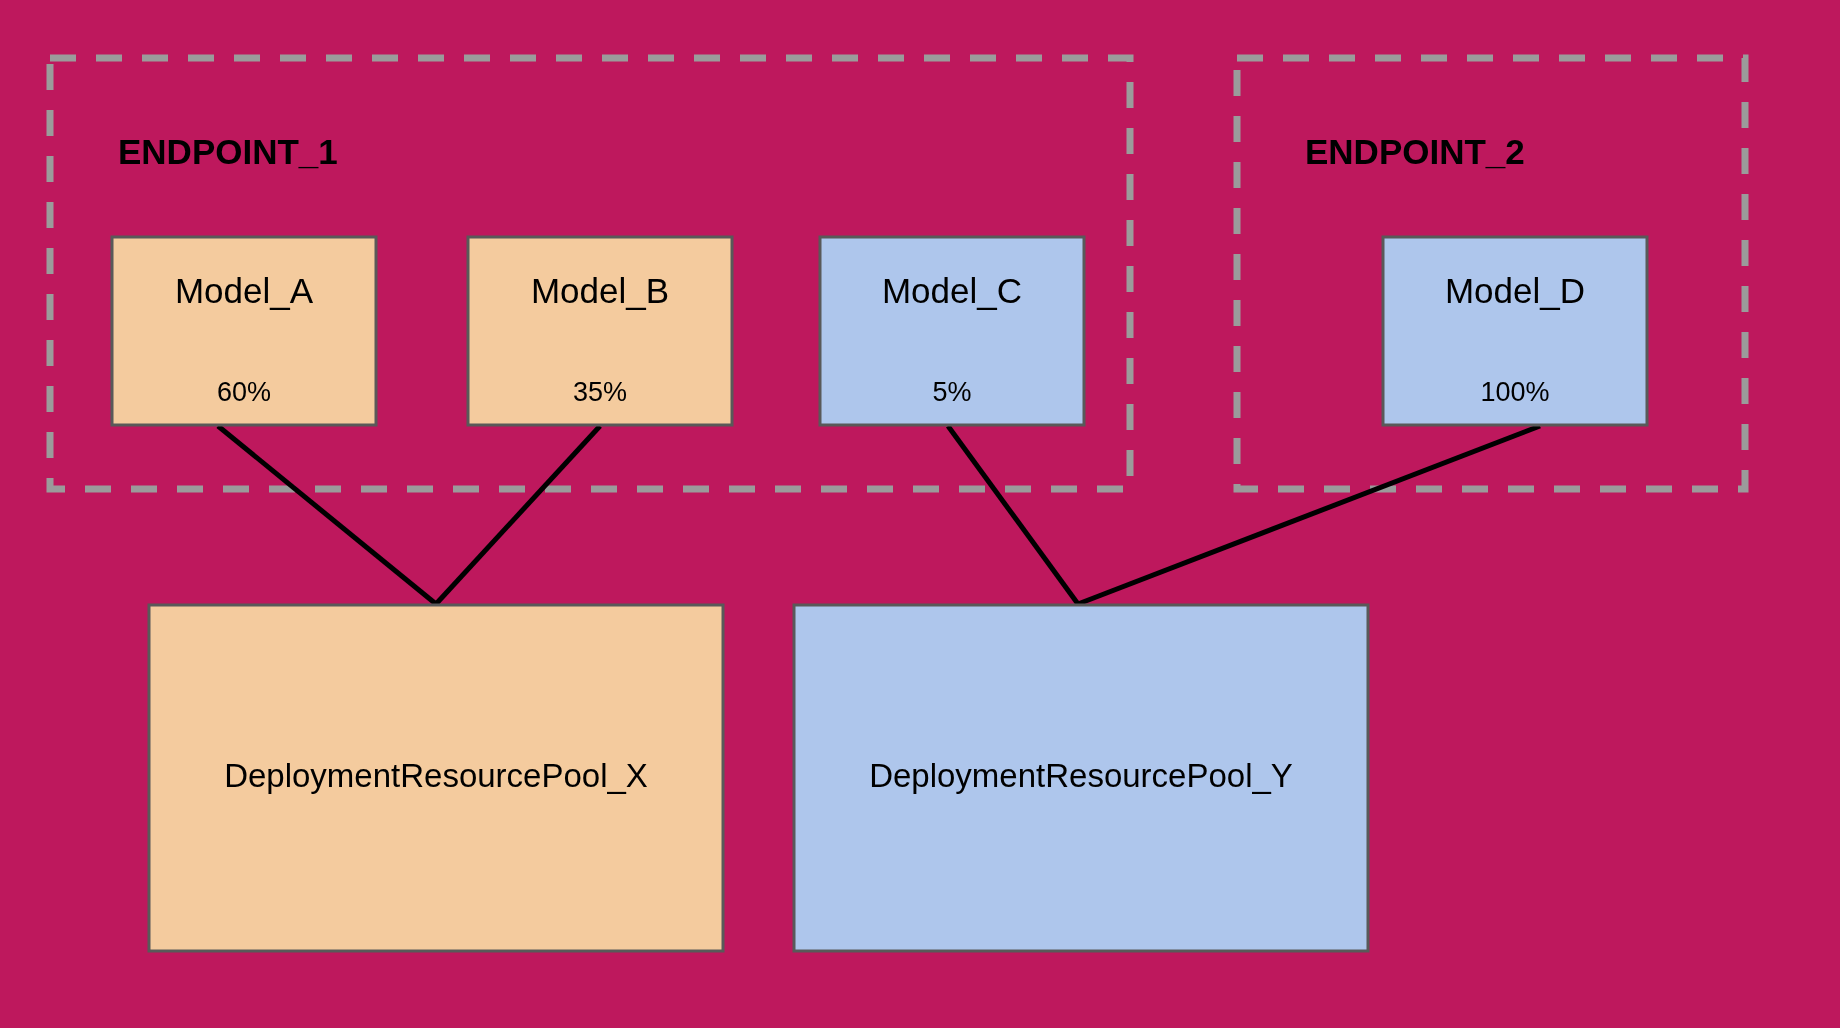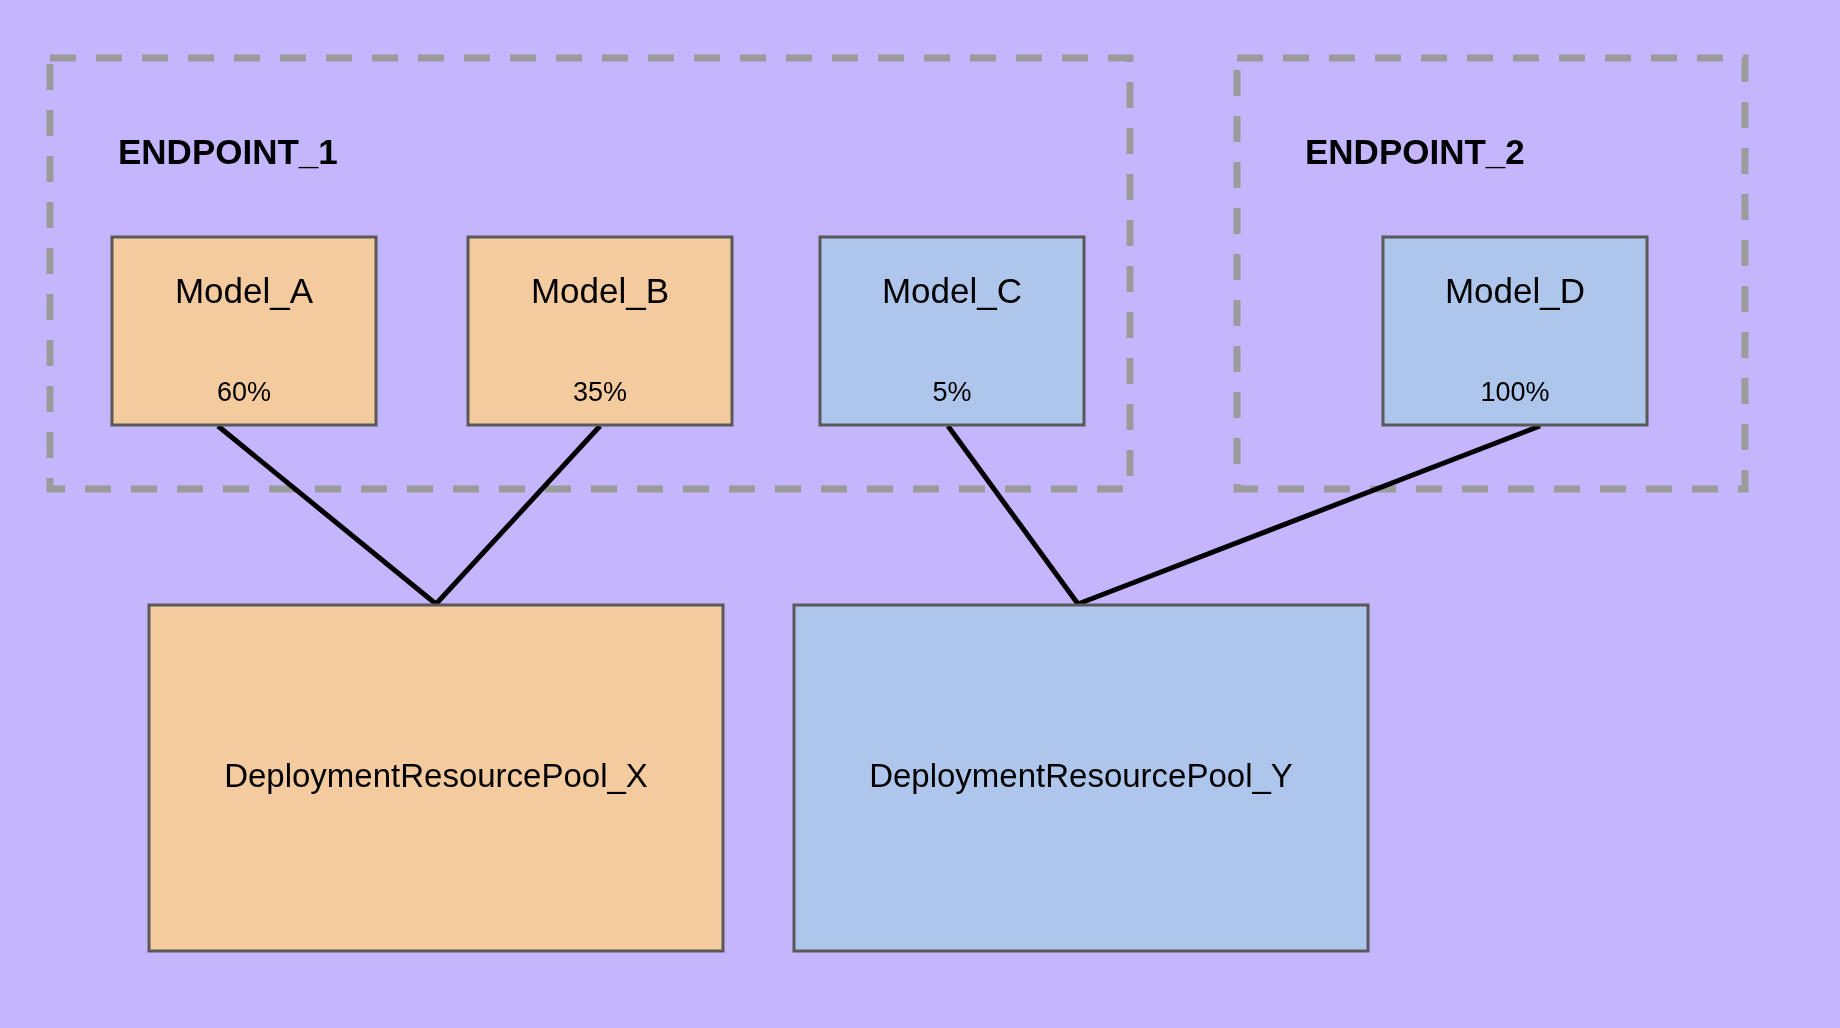--- a/index.html
+++ b/index.html
@@ -71,21 +71,21 @@
   .edge-line {
     stroke: #000000;
     stroke-width: 5;
     fill: none;
     stroke-linecap: butt;
   }
 </style>
 </head>
 <body>
 
-<div id="diagram-root" style="background: #c4b5fd;">
+<div id="diagram-root" style="background: #be185d;">
   <svg class="diagram-canvas" viewBox="0 0 1840 1028" xmlns="http://www.w3.org/2000/svg">
 
     <g>
       <g>
         <rect class="group-frame" x="50" y="58" width="1080" height="431" stroke="#9b9b9b"></rect>
         <text class="group-title" x="118" y="155">ENDPOINT_1</text>
       </g>
       <g>
         <rect class="group-frame" x="1237" y="58" width="508" height="431" stroke="#9b9b9b"></rect>
         <text class="group-title" x="1305" y="155">ENDPOINT_2</text>

